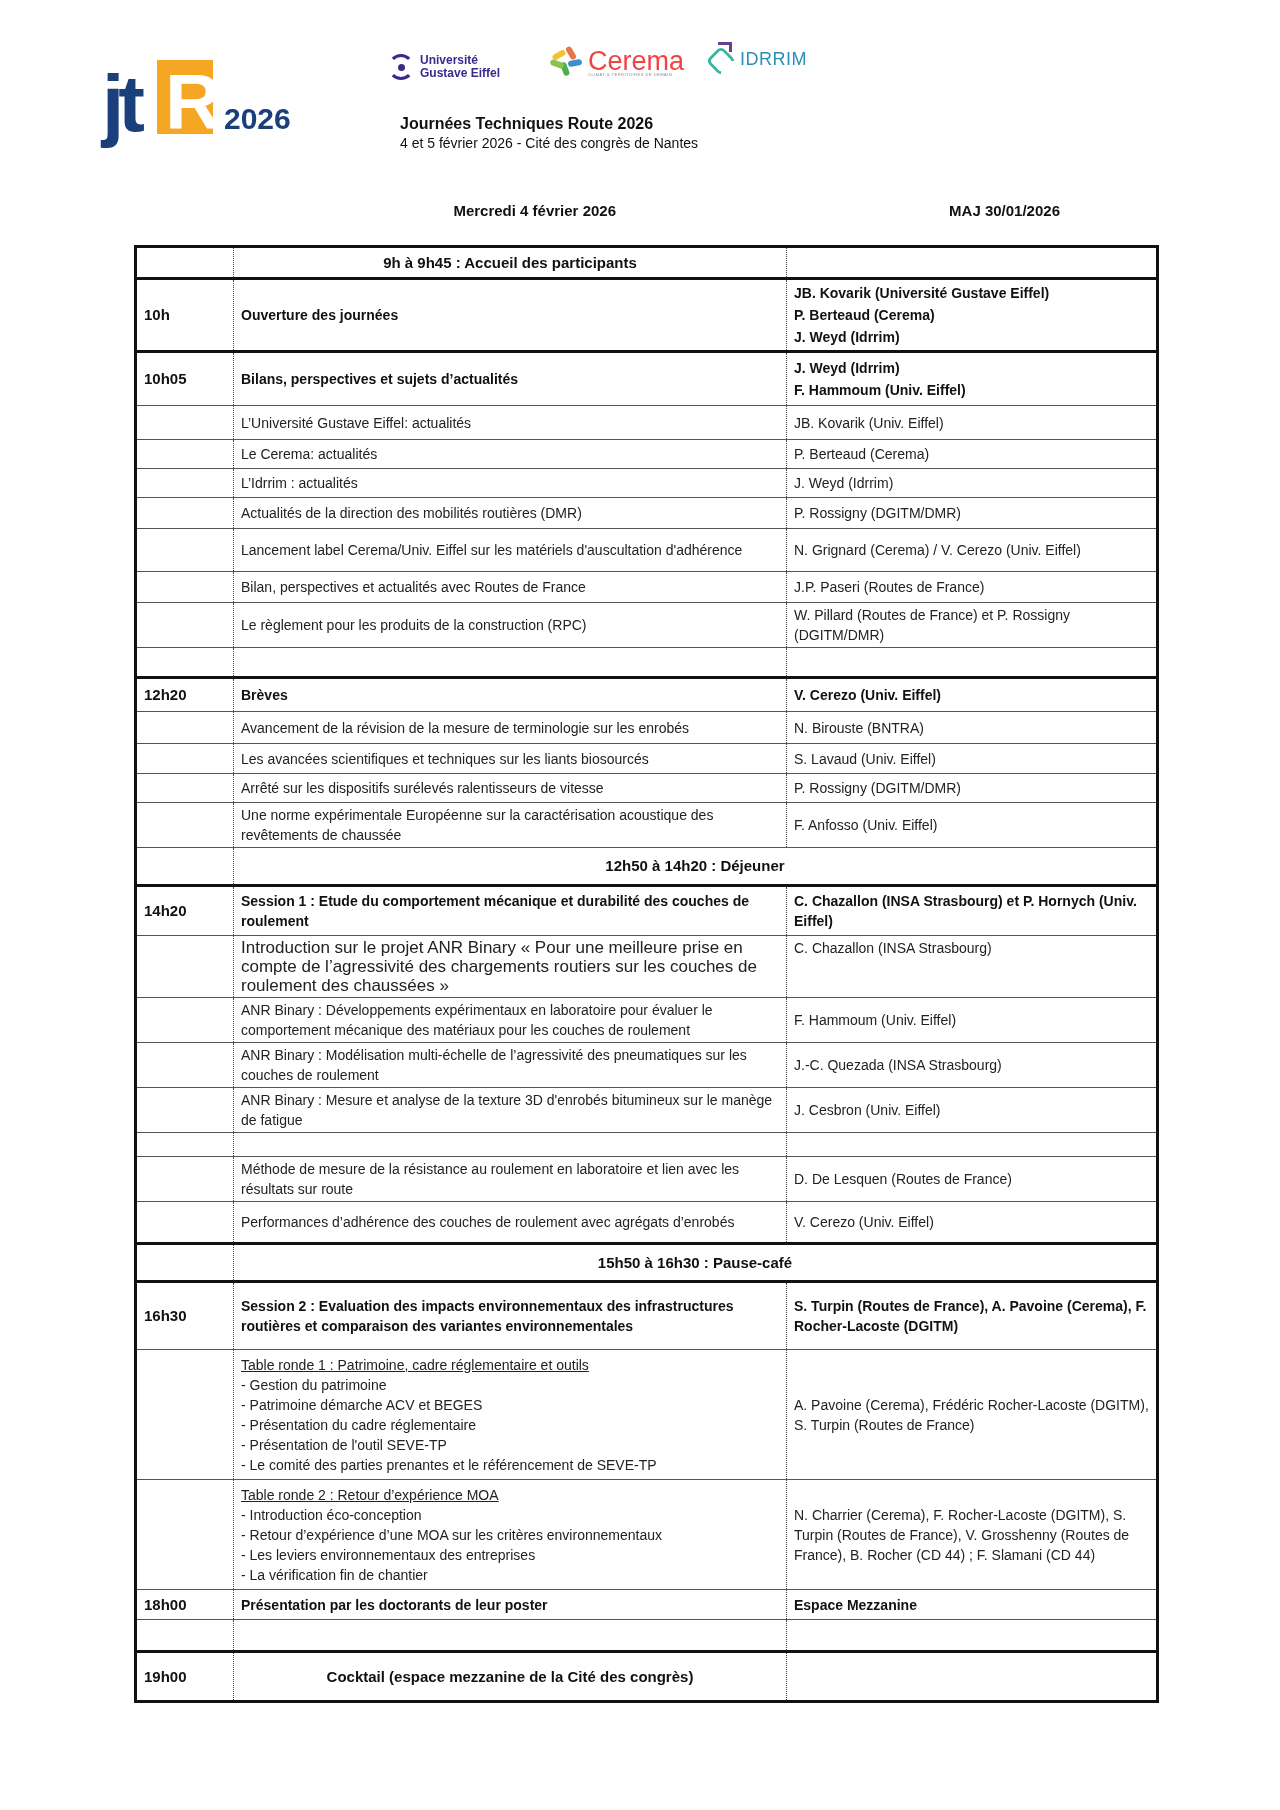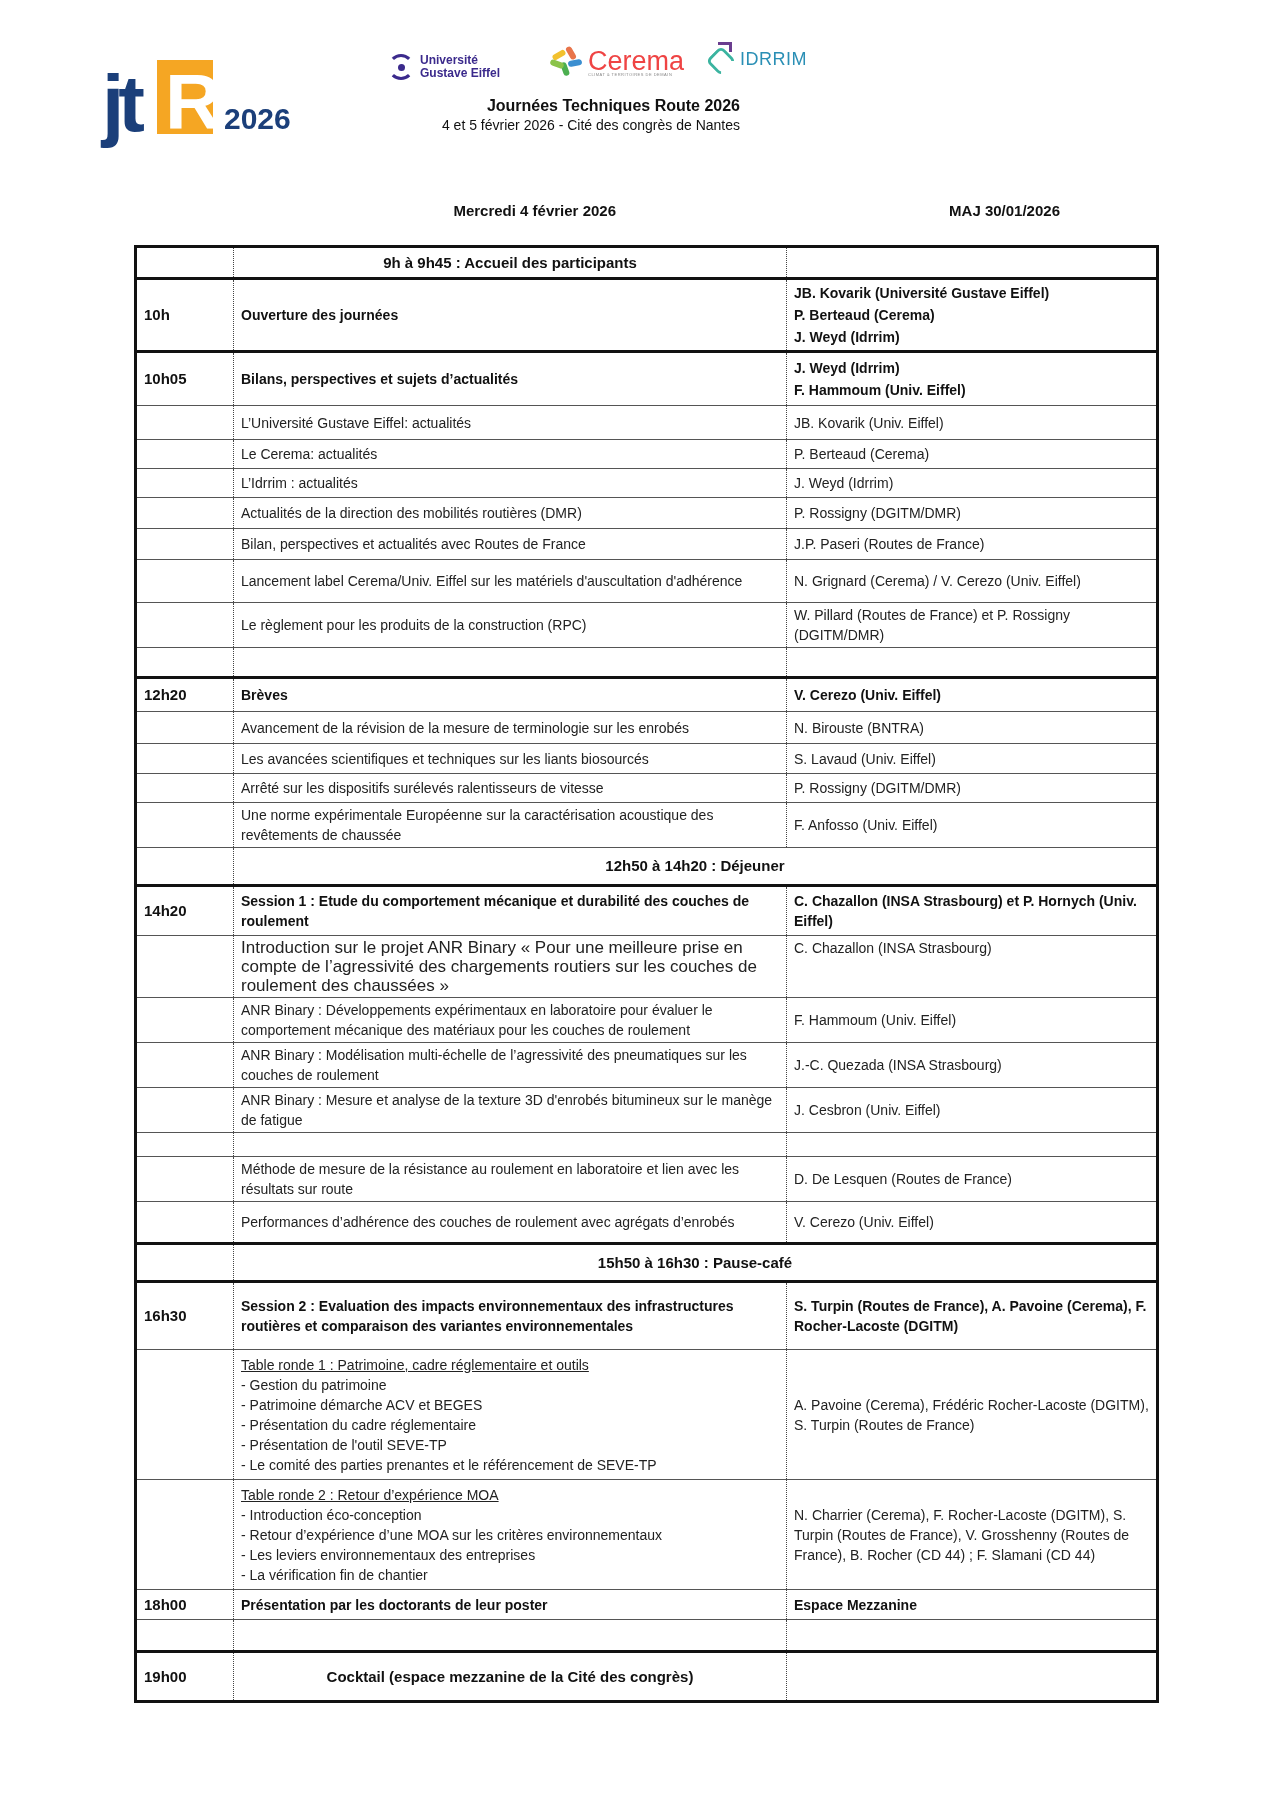--- a/index.html
+++ b/index.html
@@ -47,21 +47,21 @@
     .cerema-mark span { position: absolute; width: 14px; height: 6px; border-radius: 3px; }
     .cerema-text-wrap { display: flex; flex-direction: column; }
     .cerema-text { font-weight: normal; font-size: 27px; line-height: 22px; color: #ef4444; }
     .cerema-sub { font-size: 4px; color: #888; letter-spacing: 0.5px; }
 
     .logo-idrrim { left: 708px; top: 42px; }
     .idrrim-mark { width: 30px; height: 34px; position: relative; margin-right: 2px; }
     .idrrim-mark .hex1 { position: absolute; left: 2px; top: 8px; width: 22px; height: 22px; border: 3px solid #3bb4a0; border-radius: 6px; transform: rotate(45deg); border-right-color: transparent; }
     .idrrim-mark .hex2 { position: absolute; left: 10px; top: 0px; width: 14px; height: 10px; border-top: 3px solid #6a3d8f; border-right: 3px solid #6a3d8f; }
     .idrrim-text { font-size: 18px; color: #2a8fb5; letter-spacing: 0.5px; }
-    .title-block { position: absolute; left: 400px; width: 340px; top: 96px; text-align: right; }
+    .title-block { position: absolute; left: 400px; width: 340px; top: 114px; text-align: left; }
     .title-line1 { font-weight: bold; font-size: 16px; line-height: 20px; }
     .title-line2 { font-size: 14px; line-height: 18px; }
 
     .day-title { position: absolute; left: 396px; width: 220px; top: 202px; text-align: right; font-weight: bold; font-size: 15px; }
     .update-label { position: absolute; left: 920px; width: 140px; top: 202px; text-align: right; font-weight: bold; font-size: 15px; }
 
     
     .prog {
       position: absolute; left: 134px; top: 245px; width: 1022px;
       border-collapse: collapse;
@@ -188,29 +188,29 @@
     <tr class="sub" style="height:29px">
       <td></td>
       <td class="title">L’Idrrim : actualités</td>
       <td class="spk">J. Weyd (Idrrim)</td>
     </tr>
     <tr class="sub" style="height:31px">
       <td></td>
       <td class="title">Actualités de la direction des mobilités routières (DMR)</td>
       <td class="spk">P. Rossigny (DGITM/DMR)</td>
     </tr>
+    <tr class="sub" style="height:43px">
+      <td></td>
+      <td class="title">Lancement label Cerema/Univ. Eiffel sur les matériels d'auscultation d'adhérence</td>
+      <td class="spk">N. Grignard (Cerema) / V. Cerezo (Univ. Eiffel)</td>
+    </tr>
     <tr class="sub" style="height:31px">
       <td></td>
       <td class="title">Bilan, perspectives et actualités avec Routes de France</td>
       <td class="spk">J.P. Paseri (Routes de France)</td>
-    </tr>
-    <tr class="sub" style="height:43px">
-      <td></td>
-      <td class="title">Lancement label Cerema/Univ. Eiffel sur les matériels d'auscultation d'adhérence</td>
-      <td class="spk">N. Grignard (Cerema) / V. Cerezo (Univ. Eiffel)</td>
     </tr>
     <tr class="sub" style="height:42px">
       <td></td>
       <td class="title">Le règlement pour les produits de la construction (RPC)</td>
       <td class="spk">W. Pillard (Routes de France) et P. Rossigny (DGITM/DMR)</td>
     </tr>
     <tr class="thick-bottom" style="height:30px">
       <td></td>
         <td></td>
         <td></td>

